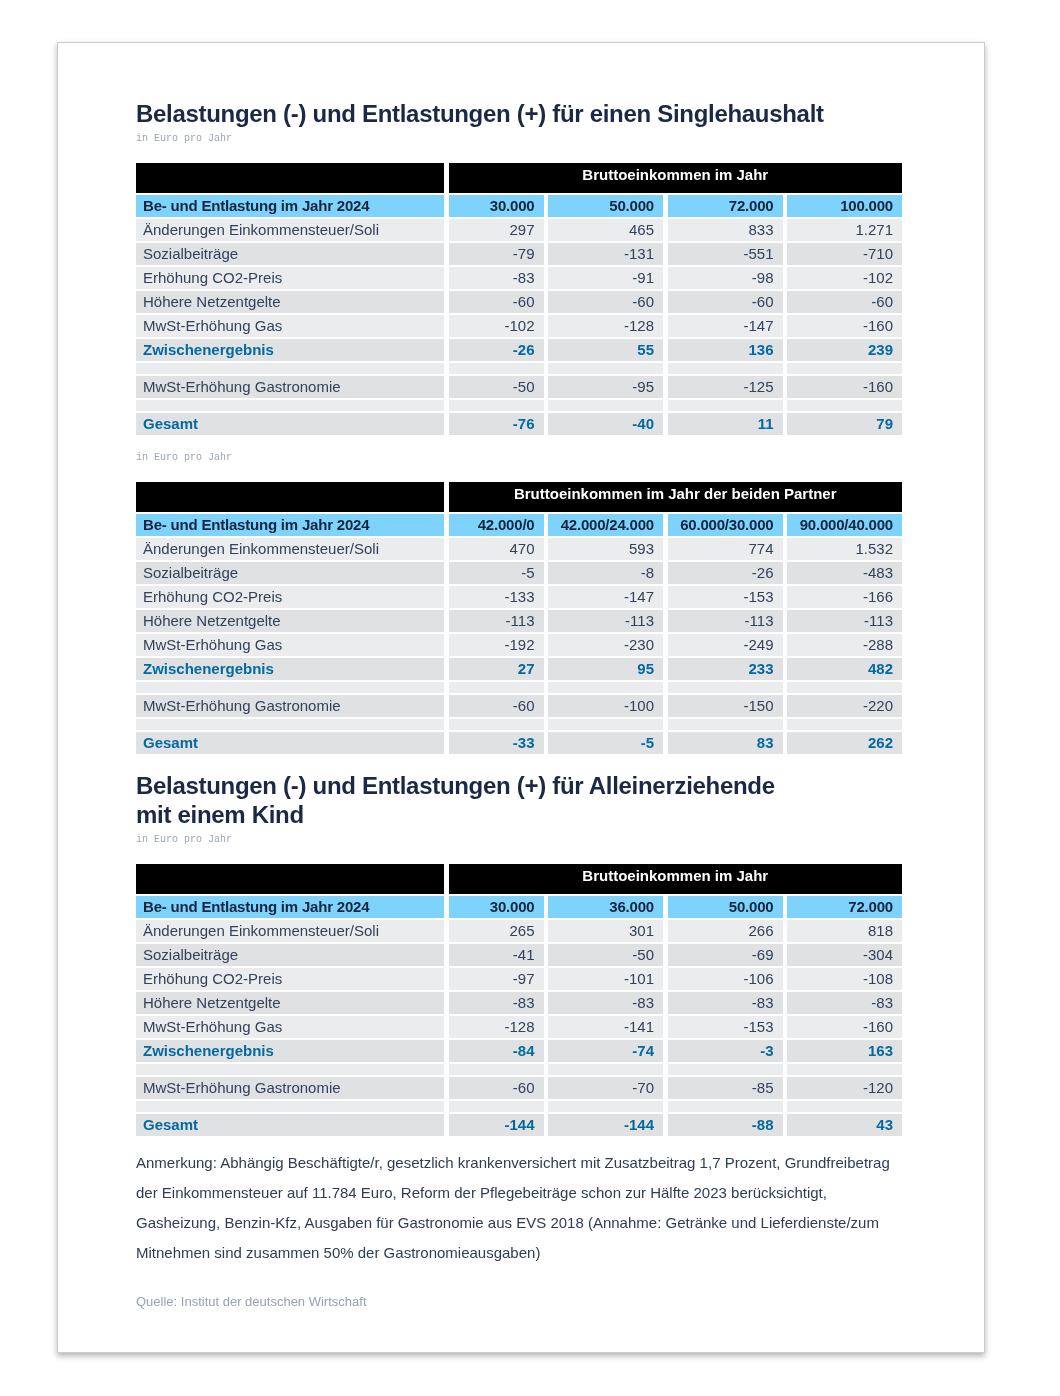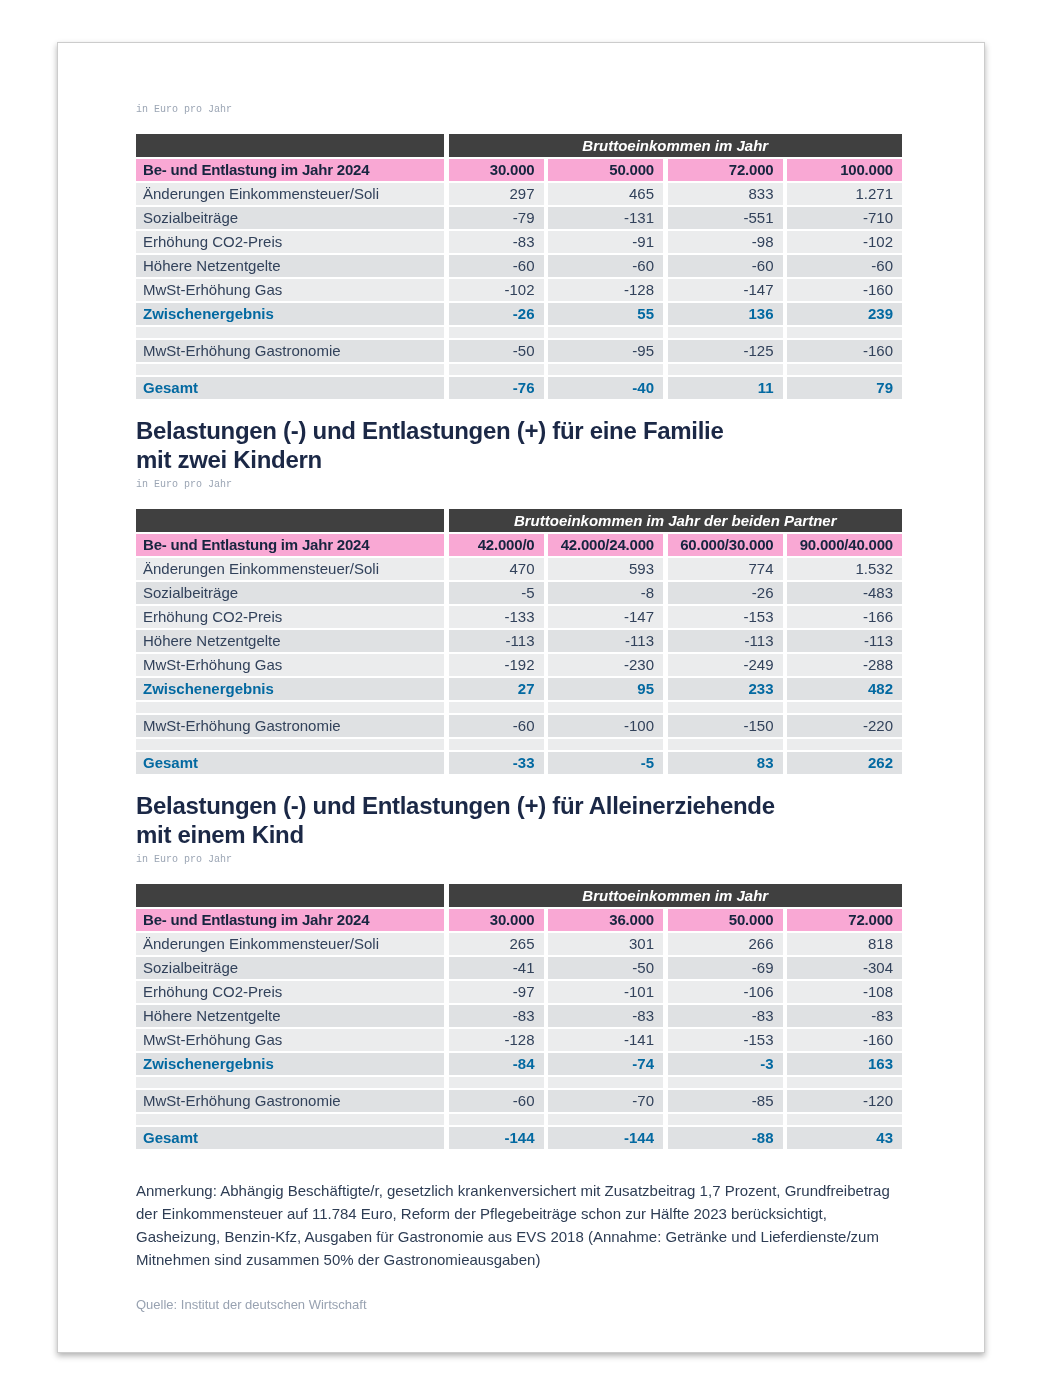--- a/index.html
+++ b/index.html
@@ -49,72 +49,75 @@
     margin-bottom: 2px;
   }
   .trow .cell {
     font-size: 15px;
     box-sizing: border-box;
     overflow: hidden;
     white-space: nowrap;
   }
   
   .navy-row .cell {
-    height: 23px;
+    height: 30px;
     line-height: 23px;
-    background: #404040;
-    font-style: italic;
+    background: #000000;
   }
   .navy-row .groupcell {
     grid-column: 2 / -1;
     color: #ffffff;
     font-weight: bold;
     text-align: center;
   }
   
   .colhdr .cell {
     height: 22px;
     line-height: 22px;
-    background: #f9a8d4;
+    background: #7dd3fc;
     font-weight: bold;
     color: #17253f;
     letter-spacing: -0.2px;
   }
   
   .datarow .cell {
     height: 22px;
     line-height: 22px;
     color: #32425b;
   }
   .trow.light .cell { background: #ebeced; }
   .trow.dark  .cell { background: #dfe1e3; }
   .trow.spacer .cell { height: 11px; background: #ebeced; }
   .trow.bold .cell { font-weight: bold; color: #0369a1; }
   .cell.label { padding-left: 7px; text-align: left; }
   .cell.val   { padding-right: 9px; text-align: right; }
   .note {
     width: 774px;
-    margin-top: 30px;
+    margin-top: 12px;
     font-size: 15px;
-    line-height: 23px;
+    line-height: 30px;
     color: #2e3d54;
   }
   .source {
     margin-top: 26px;
     font-size: 13px;
     color: #98a2b1;
   }
 </style>
 </head>
 <body>
 
 <div class="card">
   <div class="content">
 
     <section class="table-block">
+      <h1 class="title">
+        <div class="title-line1">Belastungen (-) und Entlastungen (+) für einen Singlehaushalt</div>
+
+      </h1>
       <div class="subtitle">in Euro pro Jahr</div>
       <div class="tbl">
         <div class="trow navy-row">
           <div class="cell label"></div>
           <div class="cell groupcell">Bruttoeinkommen im Jahr</div>
         </div>
         <div class="trow colhdr">
           <div class="cell label">Be- und Entlastung im Jahr 2024</div>
           <div class="cell val">30.000</div>
           <div class="cell val">50.000</div>
@@ -188,24 +191,20 @@
             <div class="cell label">Gesamt</div>
             <div class="cell val">-76</div>
             <div class="cell val">-40</div>
             <div class="cell val">11</div>
             <div class="cell val">79</div>
           </div>
         </div>
     </section>
 
     <section class="table-block">
-      <h1 class="title">
-        <div class="title-line1">Belastungen (-) und Entlastungen (+) für eine Familie</div>
-        <div class="title-line2">mit zwei Kindern</div>
-      </h1>
       <div class="subtitle">in Euro pro Jahr</div>
       <div class="tbl">
         <div class="trow navy-row">
           <div class="cell label"></div>
           <div class="cell groupcell">Bruttoeinkommen im Jahr der beiden Partner</div>
         </div>
         <div class="trow colhdr">
           <div class="cell label">Be- und Entlastung im Jahr 2024</div>
           <div class="cell val">42.000/0</div>
           <div class="cell val">42.000/24.000</div>

